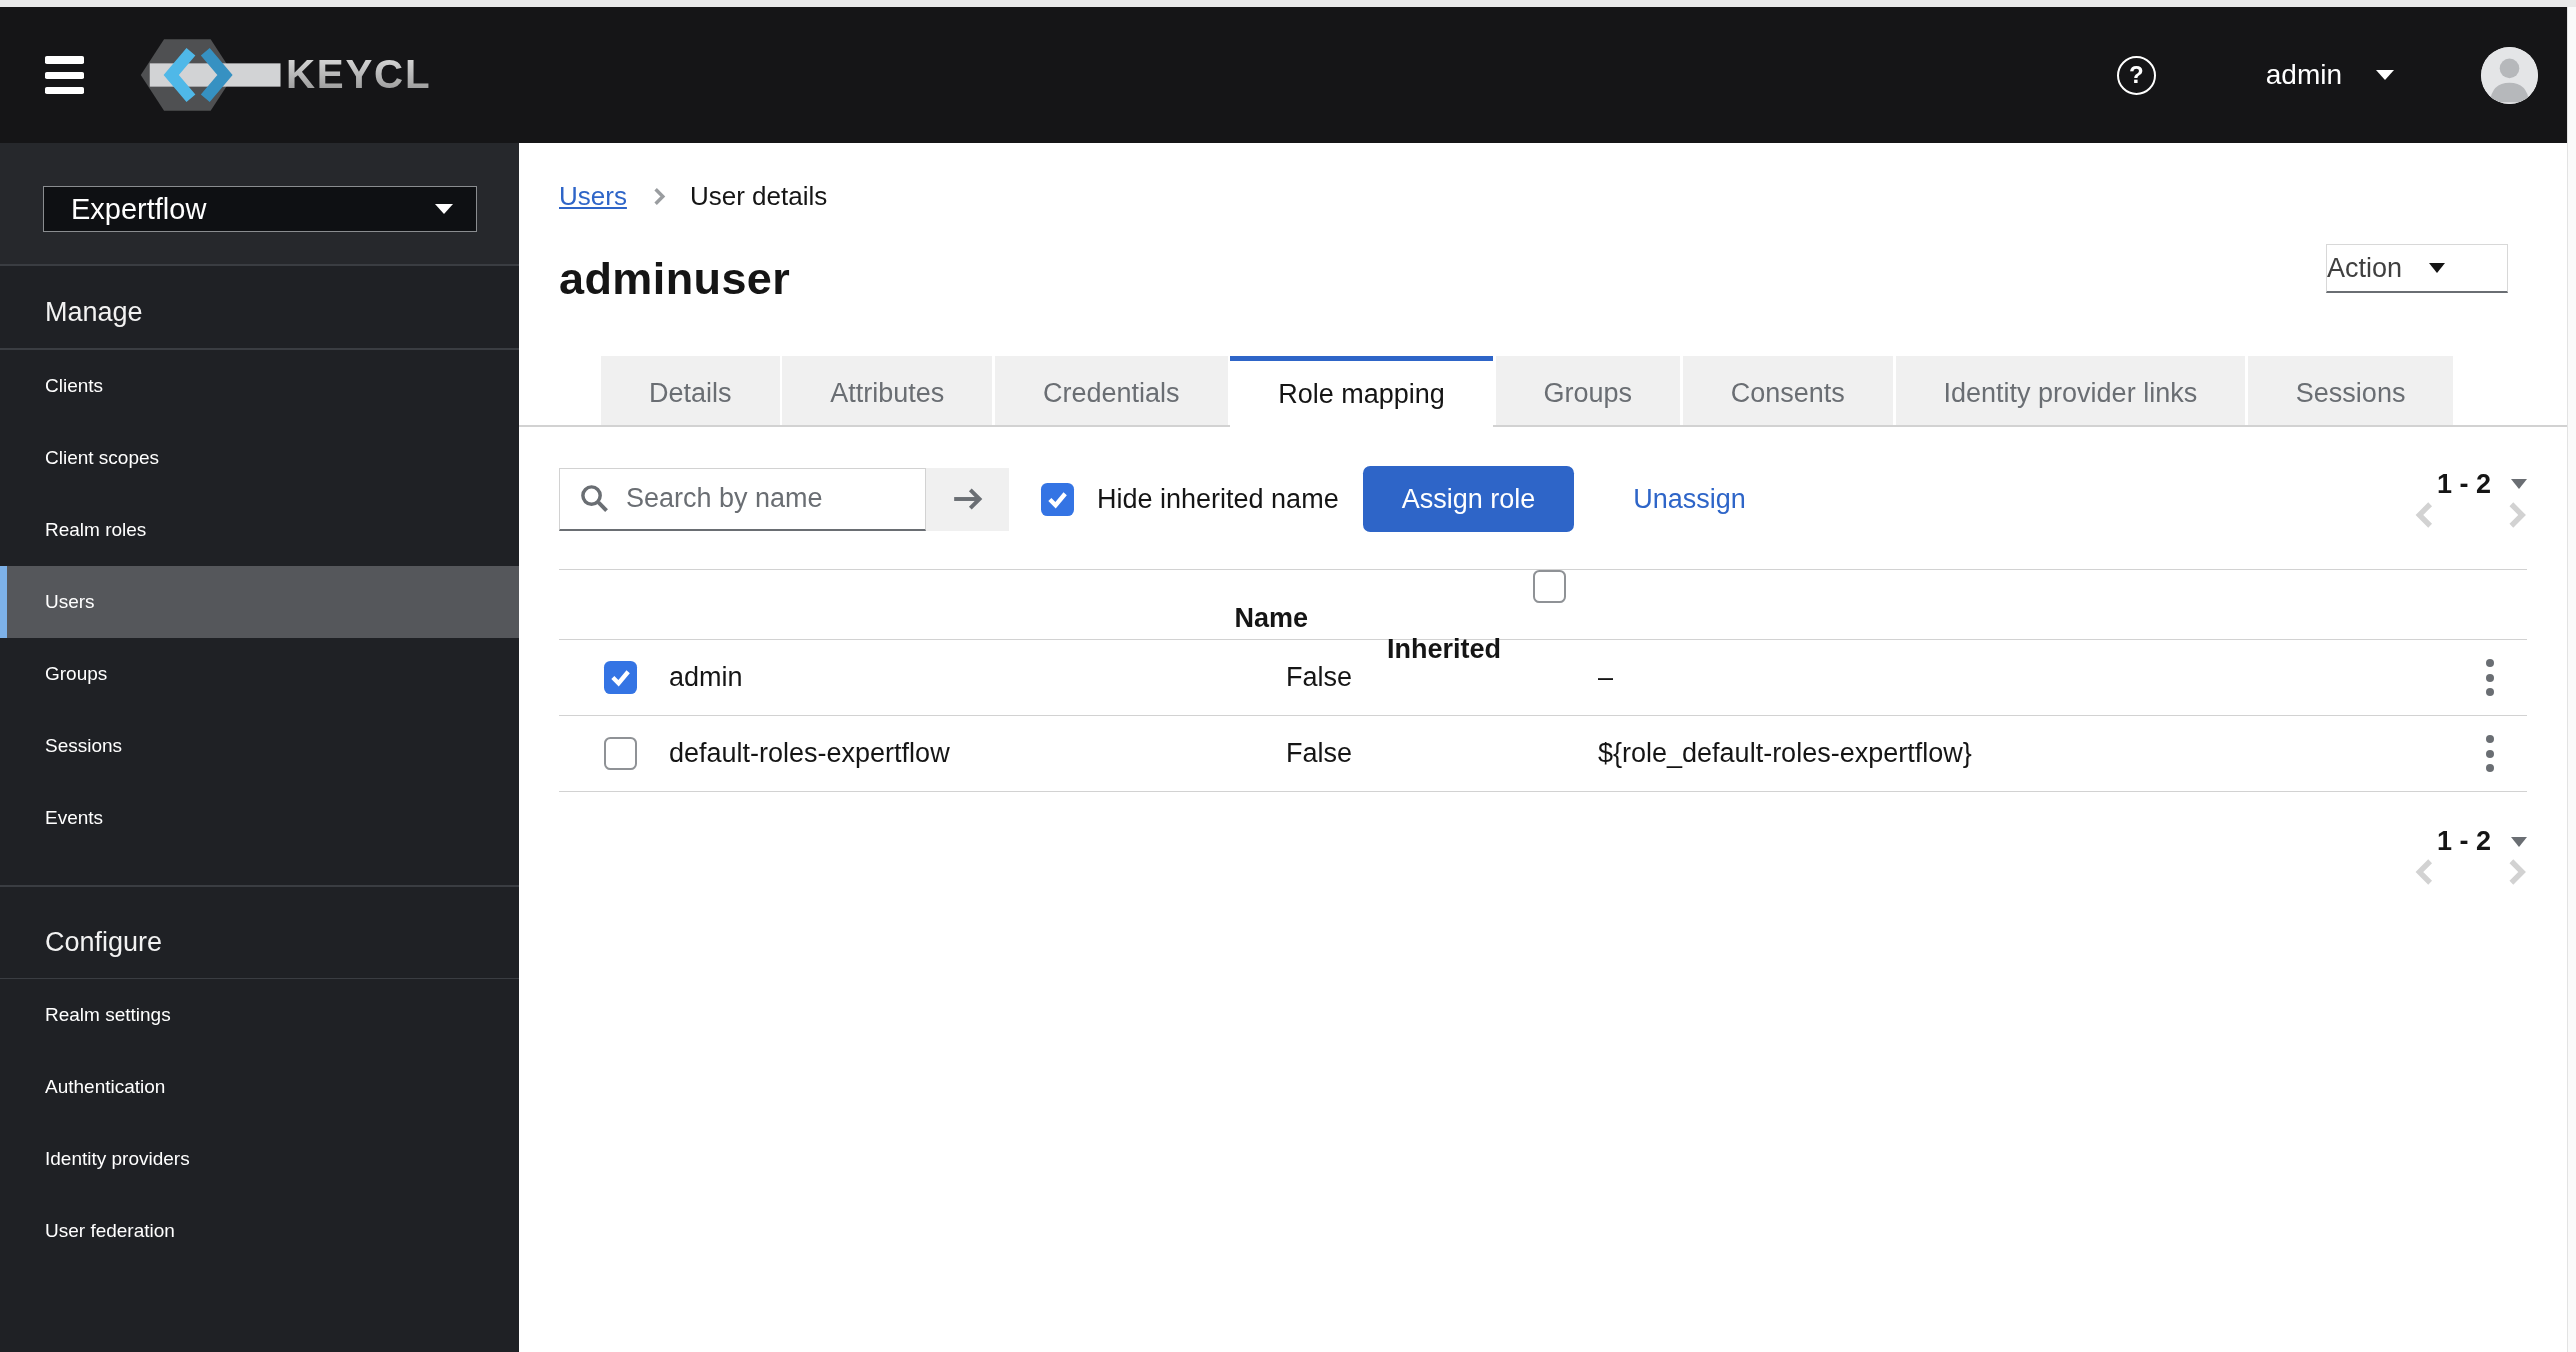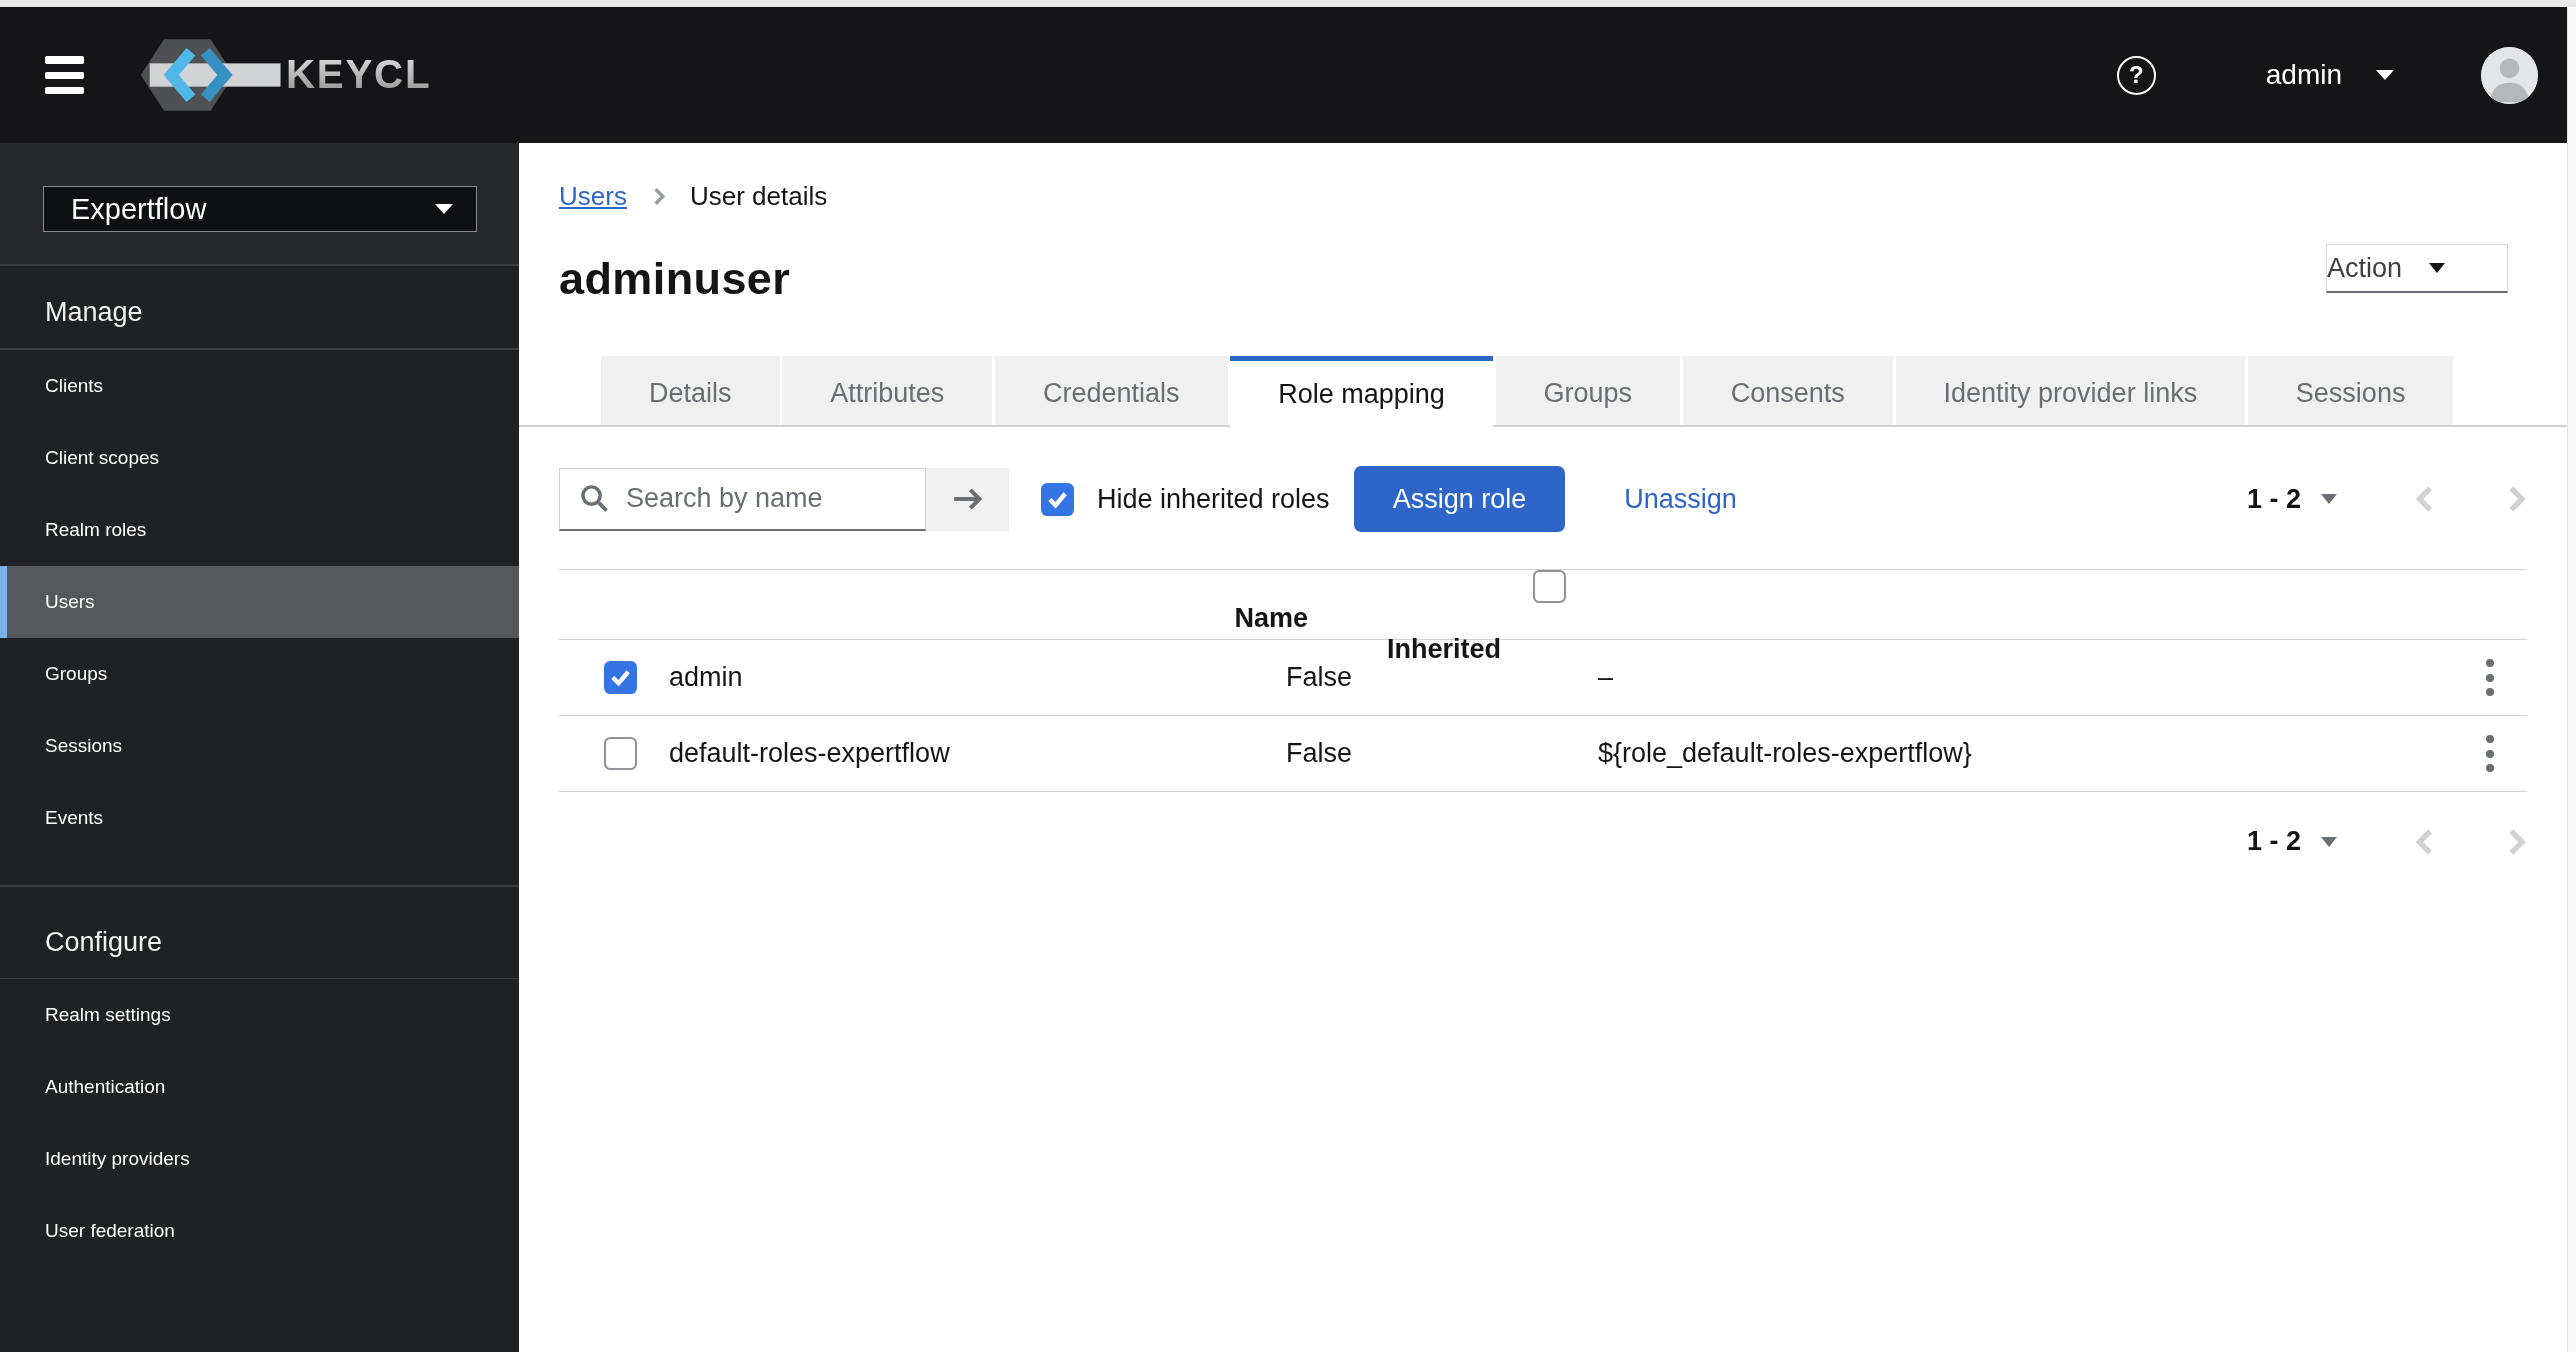--- a/index.html
+++ b/index.html
@@ -81,21 +81,21 @@
   .checkbox.checked { border:none; background:#3474e4; }
 
   .hide-inherited { margin-left:32px; display:flex; align-items:center; gap:23px; cursor:pointer; }
   .hide-inherited .lbl { font-size:27px; color:#151515; }
 
   .assign-btn { margin-left:24px; height:66px; padding:0 39px; background:#2e65c8; color:#fff; border:none;
                 border-radius:7.2px; font-size:27px; font-family:"Liberation Sans", sans-serif; cursor:pointer;
                 display:flex; align-items:center; }
   .unassign { margin-left:59px; font-size:27px; color:#2e65c8; cursor:pointer; }
 
-  .pagination { display:flex; align-items:center; }
+  .pagination { display:flex; align-items:flex-end;flex-direction:column; }
   .pagination.top { margin-left:auto; }
   .pg-toggle { display:flex; align-items:center; cursor:pointer; }
   .pg-range { font-size:27px; font-weight:700; color:#151515; }
   .pg-toggle .caret { margin-left:20px; color:#6a6e73; border-top-width:10px; border-left-width:8px; border-right-width:8px; }
   .pg-nav { display:flex; align-items:center; margin-left:77px; gap:70px; }
   .pg-btn { cursor:pointer; display:flex; }
 
   
   .roles-table { margin-top:37px; border-top:1.8px solid #d2d2d2; }
   .t-row { display:flex; align-items:center; border-bottom:1.8px solid #d2d2d2; height:76px; }
@@ -233,21 +233,21 @@
             </svg>
           </div>
         </div>
 
         <div class="hide-inherited">
           <div class="checkbox checked">
             <svg width="23" height="23" viewBox="0 0 24 24">
               <polyline points="4,12 10,18 20,6" fill="none" stroke="#fff" stroke-width="4.5"></polyline>
             </svg>
           </div>
-          <span class="lbl">Hide inherited roles</span>
+          <span class="lbl">Hide inherited name</span>
         </div>
 
         <button class="assign-btn">Assign role</button>
         <span class="unassign">Unassign</span>
 
         <div class="pagination top">
           <div class="pg-toggle">
             <span class="pg-range">1 - 2</span>
             <span class="caret"></span>
           </div>

